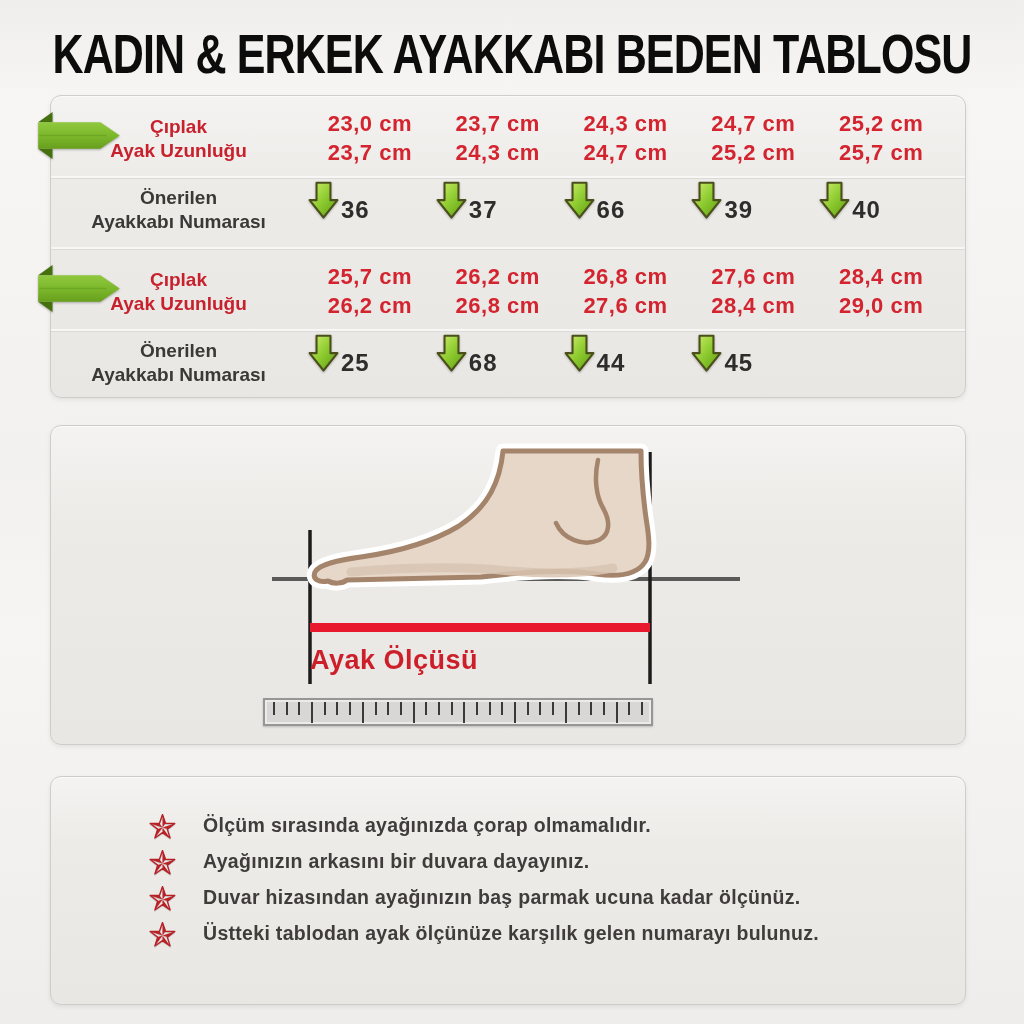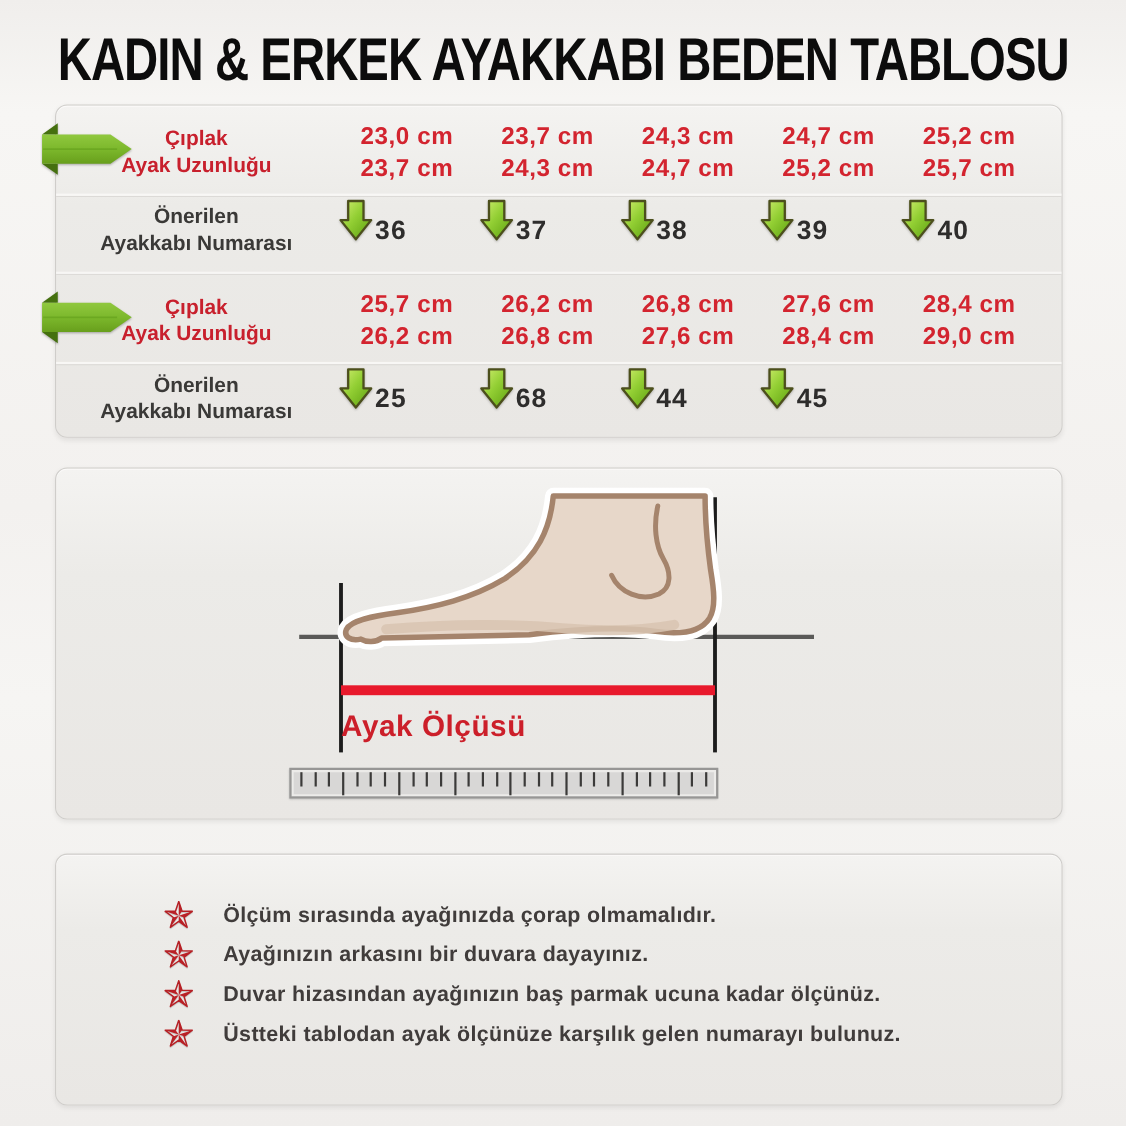--- a/index.html
+++ b/index.html
@@ -54,21 +54,21 @@
     position:absolute;left:212px;top:272px;width:390px;height:28px;box-sizing:border-box;
     background:#d8d7d6;border:2px solid #979695;
     box-shadow:inset 0 0 0 2px #eceBe9, 0 1px 2px rgba(0,0,0,.2);
     display:flex;justify-content:space-between;align-items:flex-start;padding:2px 8px 0 8px;
   }
   .tick{width:2px;height:13px;background:#3b3a39;}
   .tick.long{height:21px;}
 
   
   .inst-list{padding:37px 40px 0 98px;}
-  .inst-item{display:flex;align-items:center;height:36px;gap:27px;}
+  .inst-item{display:flex;height:36px;gap:27px;}
   .star{width:27px;height:27px;flex:0 0 27px;filter:drop-shadow(0 1px 0 rgba(0,0,0,.15));}
   .inst-text{font-size:19.5px;font-weight:bold;color:#403c3b;letter-spacing:.3px;}
 </style>
 </head>
 <body>
 
 <svg width="0" height="0" style="position:absolute" aria-hidden="true">
   <defs>
     <linearGradient id="agrad" x1="0" y1="0" x2="1" y2="1">
       <stop offset="0" stop-color="#d3ef72"></stop>
@@ -134,21 +134,21 @@
       <div class="cell-num">
           <svg class="dn-arrow" viewBox="0 0 40 46">
             <path d="M12 2 H28 V22 H36 L20 42 L4 22 H12 Z" fill="url(#agrad)" stroke="#4c4f1c" stroke-width="2.4" stroke-linejoin="round"></path>
           </svg>
           <div class="num">37</div>
         </div>
       <div class="cell-num">
           <svg class="dn-arrow" viewBox="0 0 40 46">
             <path d="M12 2 H28 V22 H36 L20 42 L4 22 H12 Z" fill="url(#agrad)" stroke="#4c4f1c" stroke-width="2.4" stroke-linejoin="round"></path>
           </svg>
-          <div class="num">38</div>
+          <div class="num">66</div>
         </div>
       <div class="cell-num">
           <svg class="dn-arrow" viewBox="0 0 40 46">
             <path d="M12 2 H28 V22 H36 L20 42 L4 22 H12 Z" fill="url(#agrad)" stroke="#4c4f1c" stroke-width="2.4" stroke-linejoin="round"></path>
           </svg>
           <div class="num">39</div>
         </div>
       <div class="cell-num">
           <svg class="dn-arrow" viewBox="0 0 40 46">
             <path d="M12 2 H28 V22 H36 L20 42 L4 22 H12 Z" fill="url(#agrad)" stroke="#4c4f1c" stroke-width="2.4" stroke-linejoin="round"></path>

